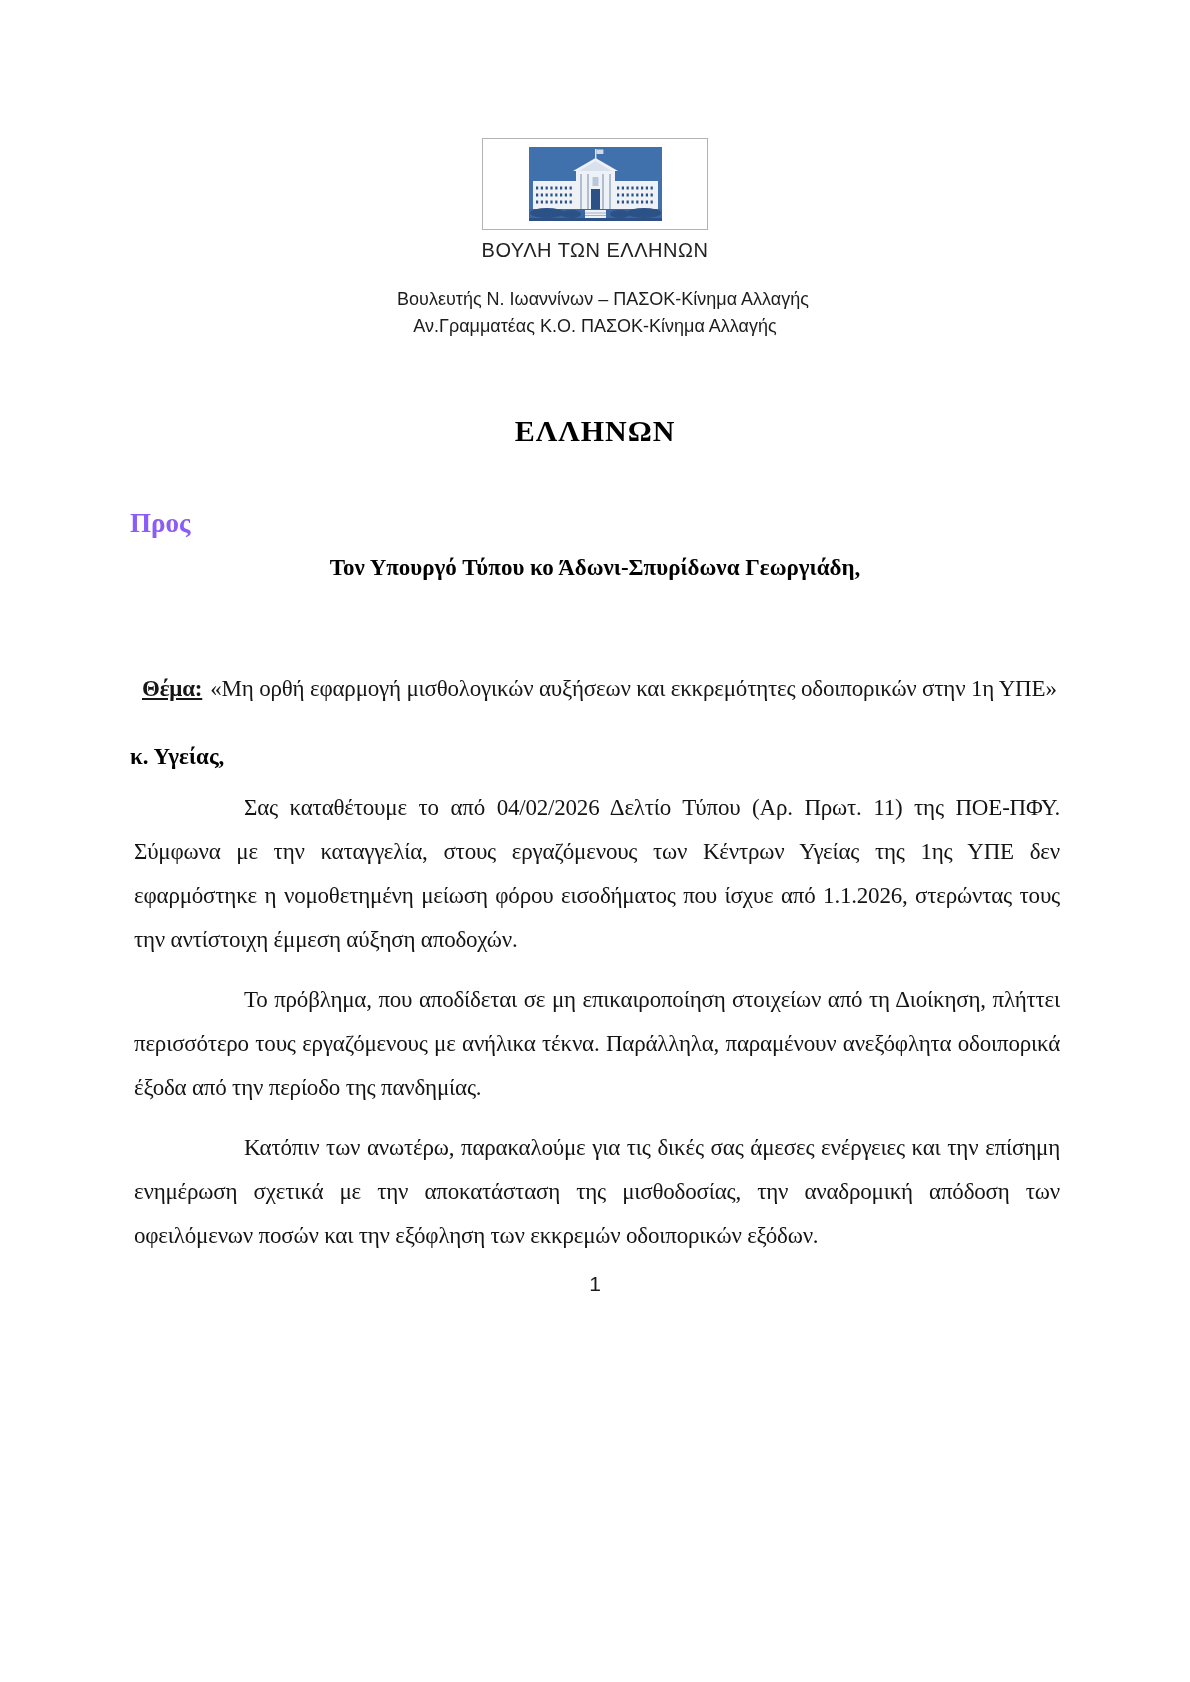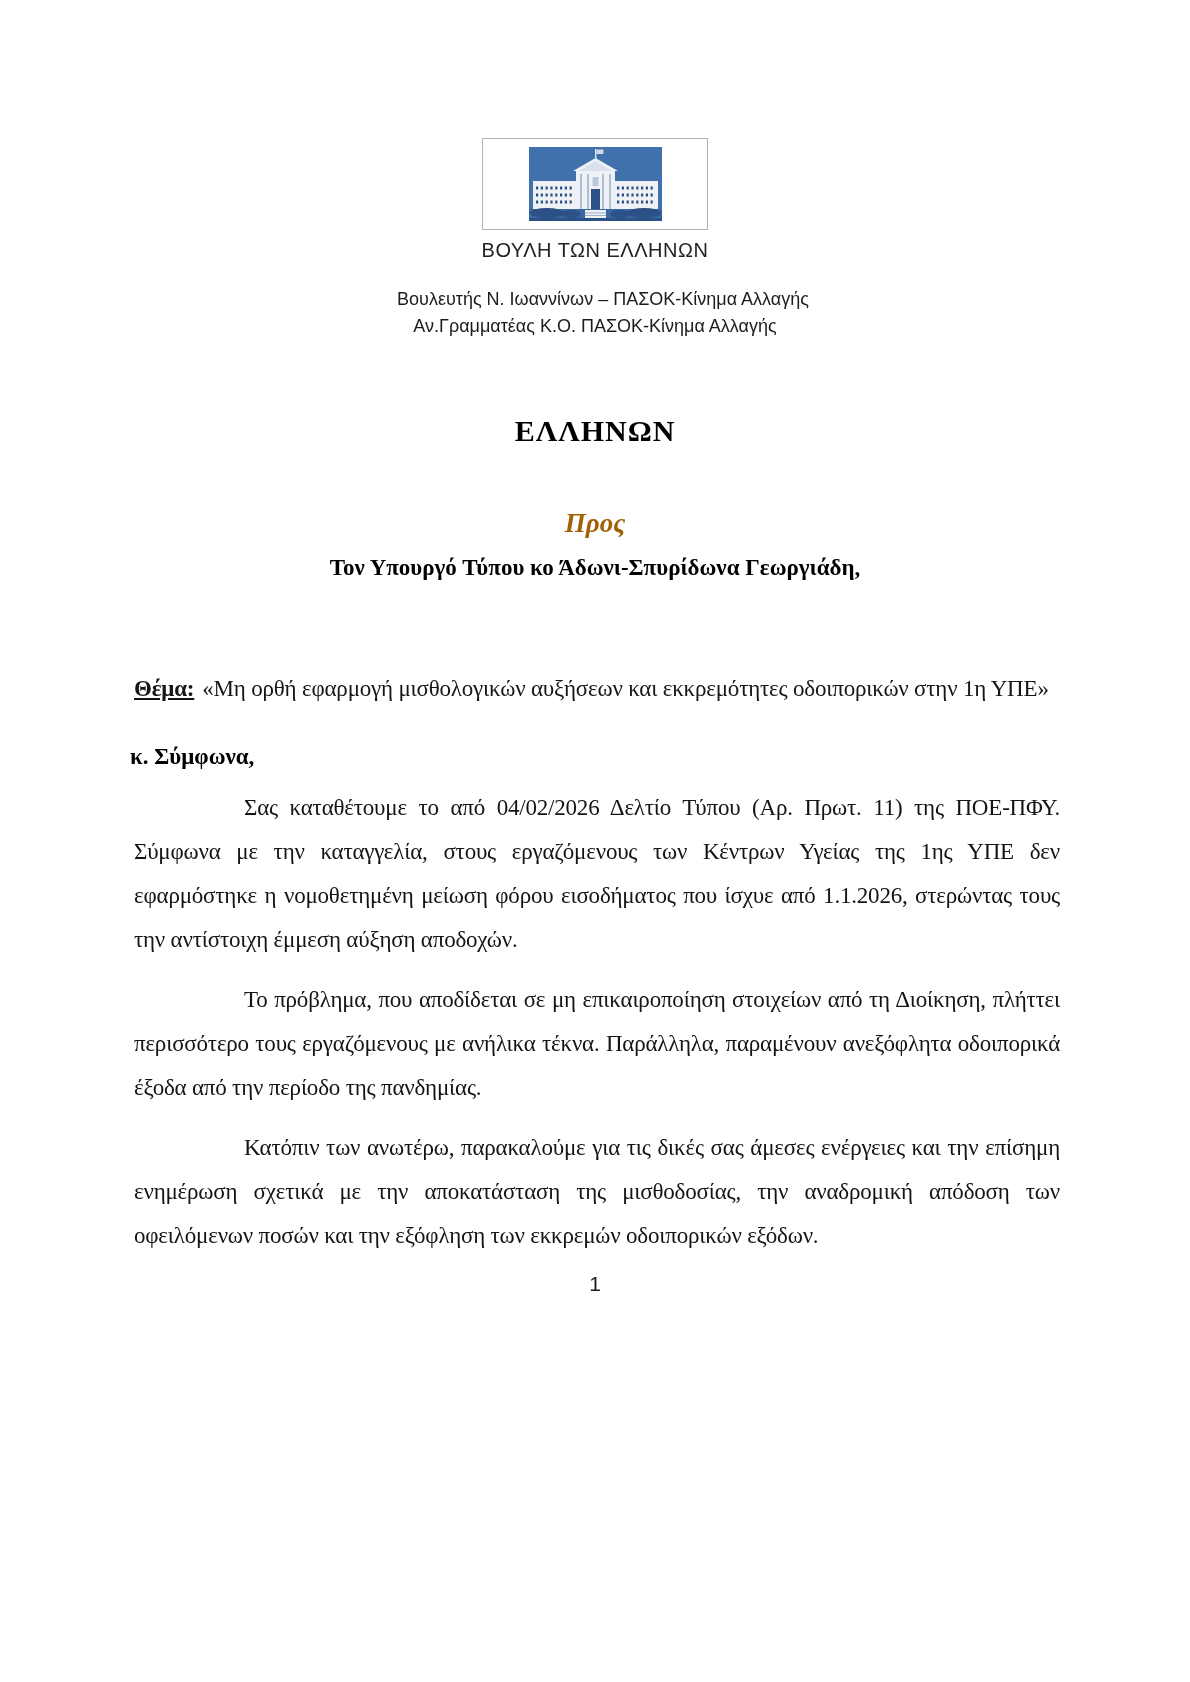--- a/index.html
+++ b/index.html
@@ -63,35 +63,34 @@
   .doc-title {
     margin: 74px 0 0 0;
     text-align: center;
     font-size: 30px;
     font-weight: bold;
     letter-spacing: 1px;
     color: #000000;
   }
   .to-label {
     margin: 60px 0 0 0;
-    text-align: center;
+    text-align: left;
     font-size: 27px;
     font-weight: bold;
-    color: #a16207;
-    font-style: italic;
+    color: #8b5cf6;
   }
   .recipient {
     margin: 16px 0 0 0;
     text-align: center;
     font-size: 23px;
     font-weight: bold;
     color: #000000;
   }
   .subject {
-    margin: 80px 0 0 4px;
+    margin: 80px 0 0 12px;
     font-size: 23px;
     line-height: 55px;
     text-align: left;
     letter-spacing: -0.2px;
     font-family: Liberation Serif, serif;
   }
   .subject-label {
     font-weight: bold;
     text-decoration: underline;
     margin-right: 8px;
@@ -176,21 +175,21 @@
     <div class="role-line">Αν.Γραμματέας Κ.Ο. ΠΑΣΟΚ-Κίνημα Αλλαγής</div>
   </header>
 
   <main class="doc">
     <h1 class="doc-title">ΕΛΛΗΝΩΝ</h1>
     <h2 class="to-label">Προς</h2>
     <p class="recipient">Τον Υπουργό Τύπου κο Άδωνι-Σπυρίδωνα Γεωργιάδη,</p>
 
     <p class="subject"><span class="subject-label">Θέμα:</span><span>«Μη ορθή εφαρμογή μισθολογικών αυξήσεων και εκκρεμότητες οδοιπορικών στην 1η ΥΠΕ»</span></p>
 
-    <p class="salutation">κ. Σύμφωνα,</p>
+    <p class="salutation">κ. Υγείας,</p>
 
     <p class="body-par">Σας καταθέτουμε το από 04/02/2026 Δελτίο Τύπου (Αρ. Πρωτ. 11) της ΠΟΕ-ΠΦΥ. Σύμφωνα με την καταγγελία, στους εργαζόμενους των Κέντρων Υγείας της 1ης ΥΠΕ δεν εφαρμόστηκε η νομοθετημένη μείωση φόρου εισοδήματος που ίσχυε από 1.1.2026, στερώντας τους την αντίστοιχη έμμεση αύξηση αποδοχών.</p>
     <p class="body-par">Το πρόβλημα, που αποδίδεται σε μη επικαιροποίηση στοιχείων από τη Διοίκηση, πλήττει περισσότερο τους εργαζόμενους με ανήλικα τέκνα. Παράλληλα, παραμένουν ανεξόφλητα οδοιπορικά έξοδα από την περίοδο της πανδημίας.</p>
     <p class="body-par">Κατόπιν των ανωτέρω, παρακαλούμε για τις δικές σας άμεσες ενέργειες και την επίσημη ενημέρωση σχετικά με την αποκατάσταση της μισθοδοσίας, την αναδρομική απόδοση των οφειλόμενων ποσών και την εξόφληση των εκκρεμών οδοιπορικών εξόδων.</p>
   </main>
 
   <footer class="page-footer">
     <span>1</span>
   </footer>
 

